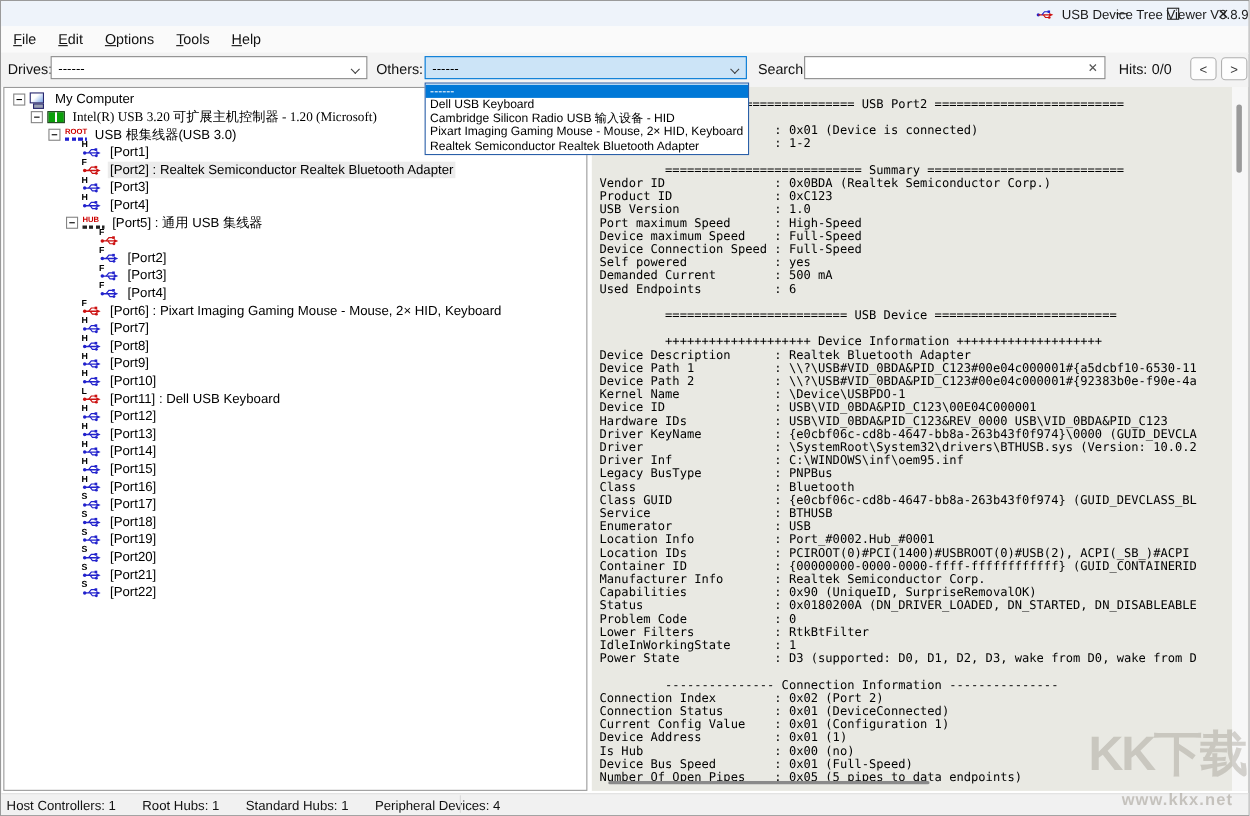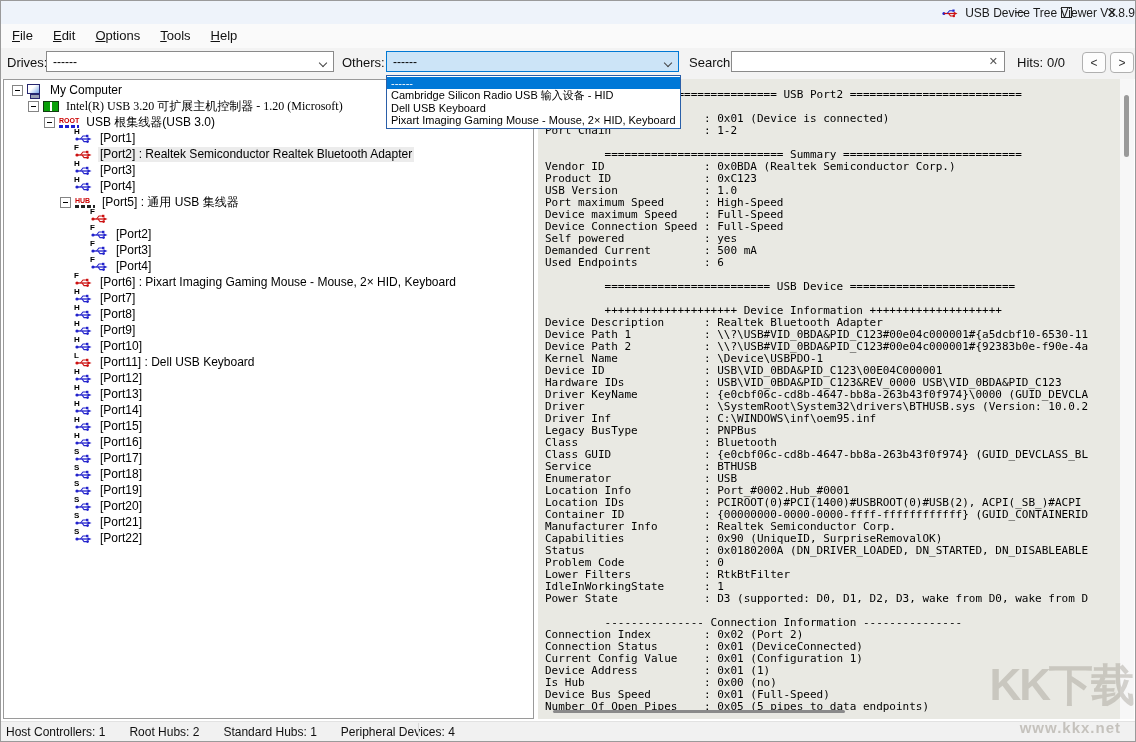--- a/index.html
+++ b/index.html
@@ -670,28 +670,29 @@
 Device Bus Speed        : 0x01 (Full-Speed)
 Number Of Open Pipes    : 0x05 (5 pipes to data endpoints)</pre>
     <div id="vscroll">
         <div class="thumb"></div>
       </div>
     <div id="hscroll"></div>
   </div>
 
   <div id="others-dropdown">
       <div class="dd-item sel">------</div>
+      <div class="dd-item">Dell USB Keyboard</div>
       <div class="dd-item">Cambridge Silicon Radio USB 输入设备 - HID</div>
-      <div class="dd-item">Dell USB Keyboard</div>
       <div class="dd-item">Pixart Imaging Gaming Mouse - Mouse, 2× HID, Keyboard</div>
+      <div class="dd-item">Realtek Semiconductor Realtek Bluetooth Adapter</div>
     </div>
 
   <div id="statusbar">
       <span>Host Controllers: 1</span>
-      <span>Root Hubs: 2</span>
+      <span>Root Hubs: 1</span>
       <span>Standard Hubs: 1</span>
       <span>Peripheral Devices: 4</span>
     </div>
   <div id="status-divider"></div>
 
   <div id="watermark1">KK下载</div>
   <div id="watermark2">www.kkx.net</div>
 </div>
 
 </body></html>

